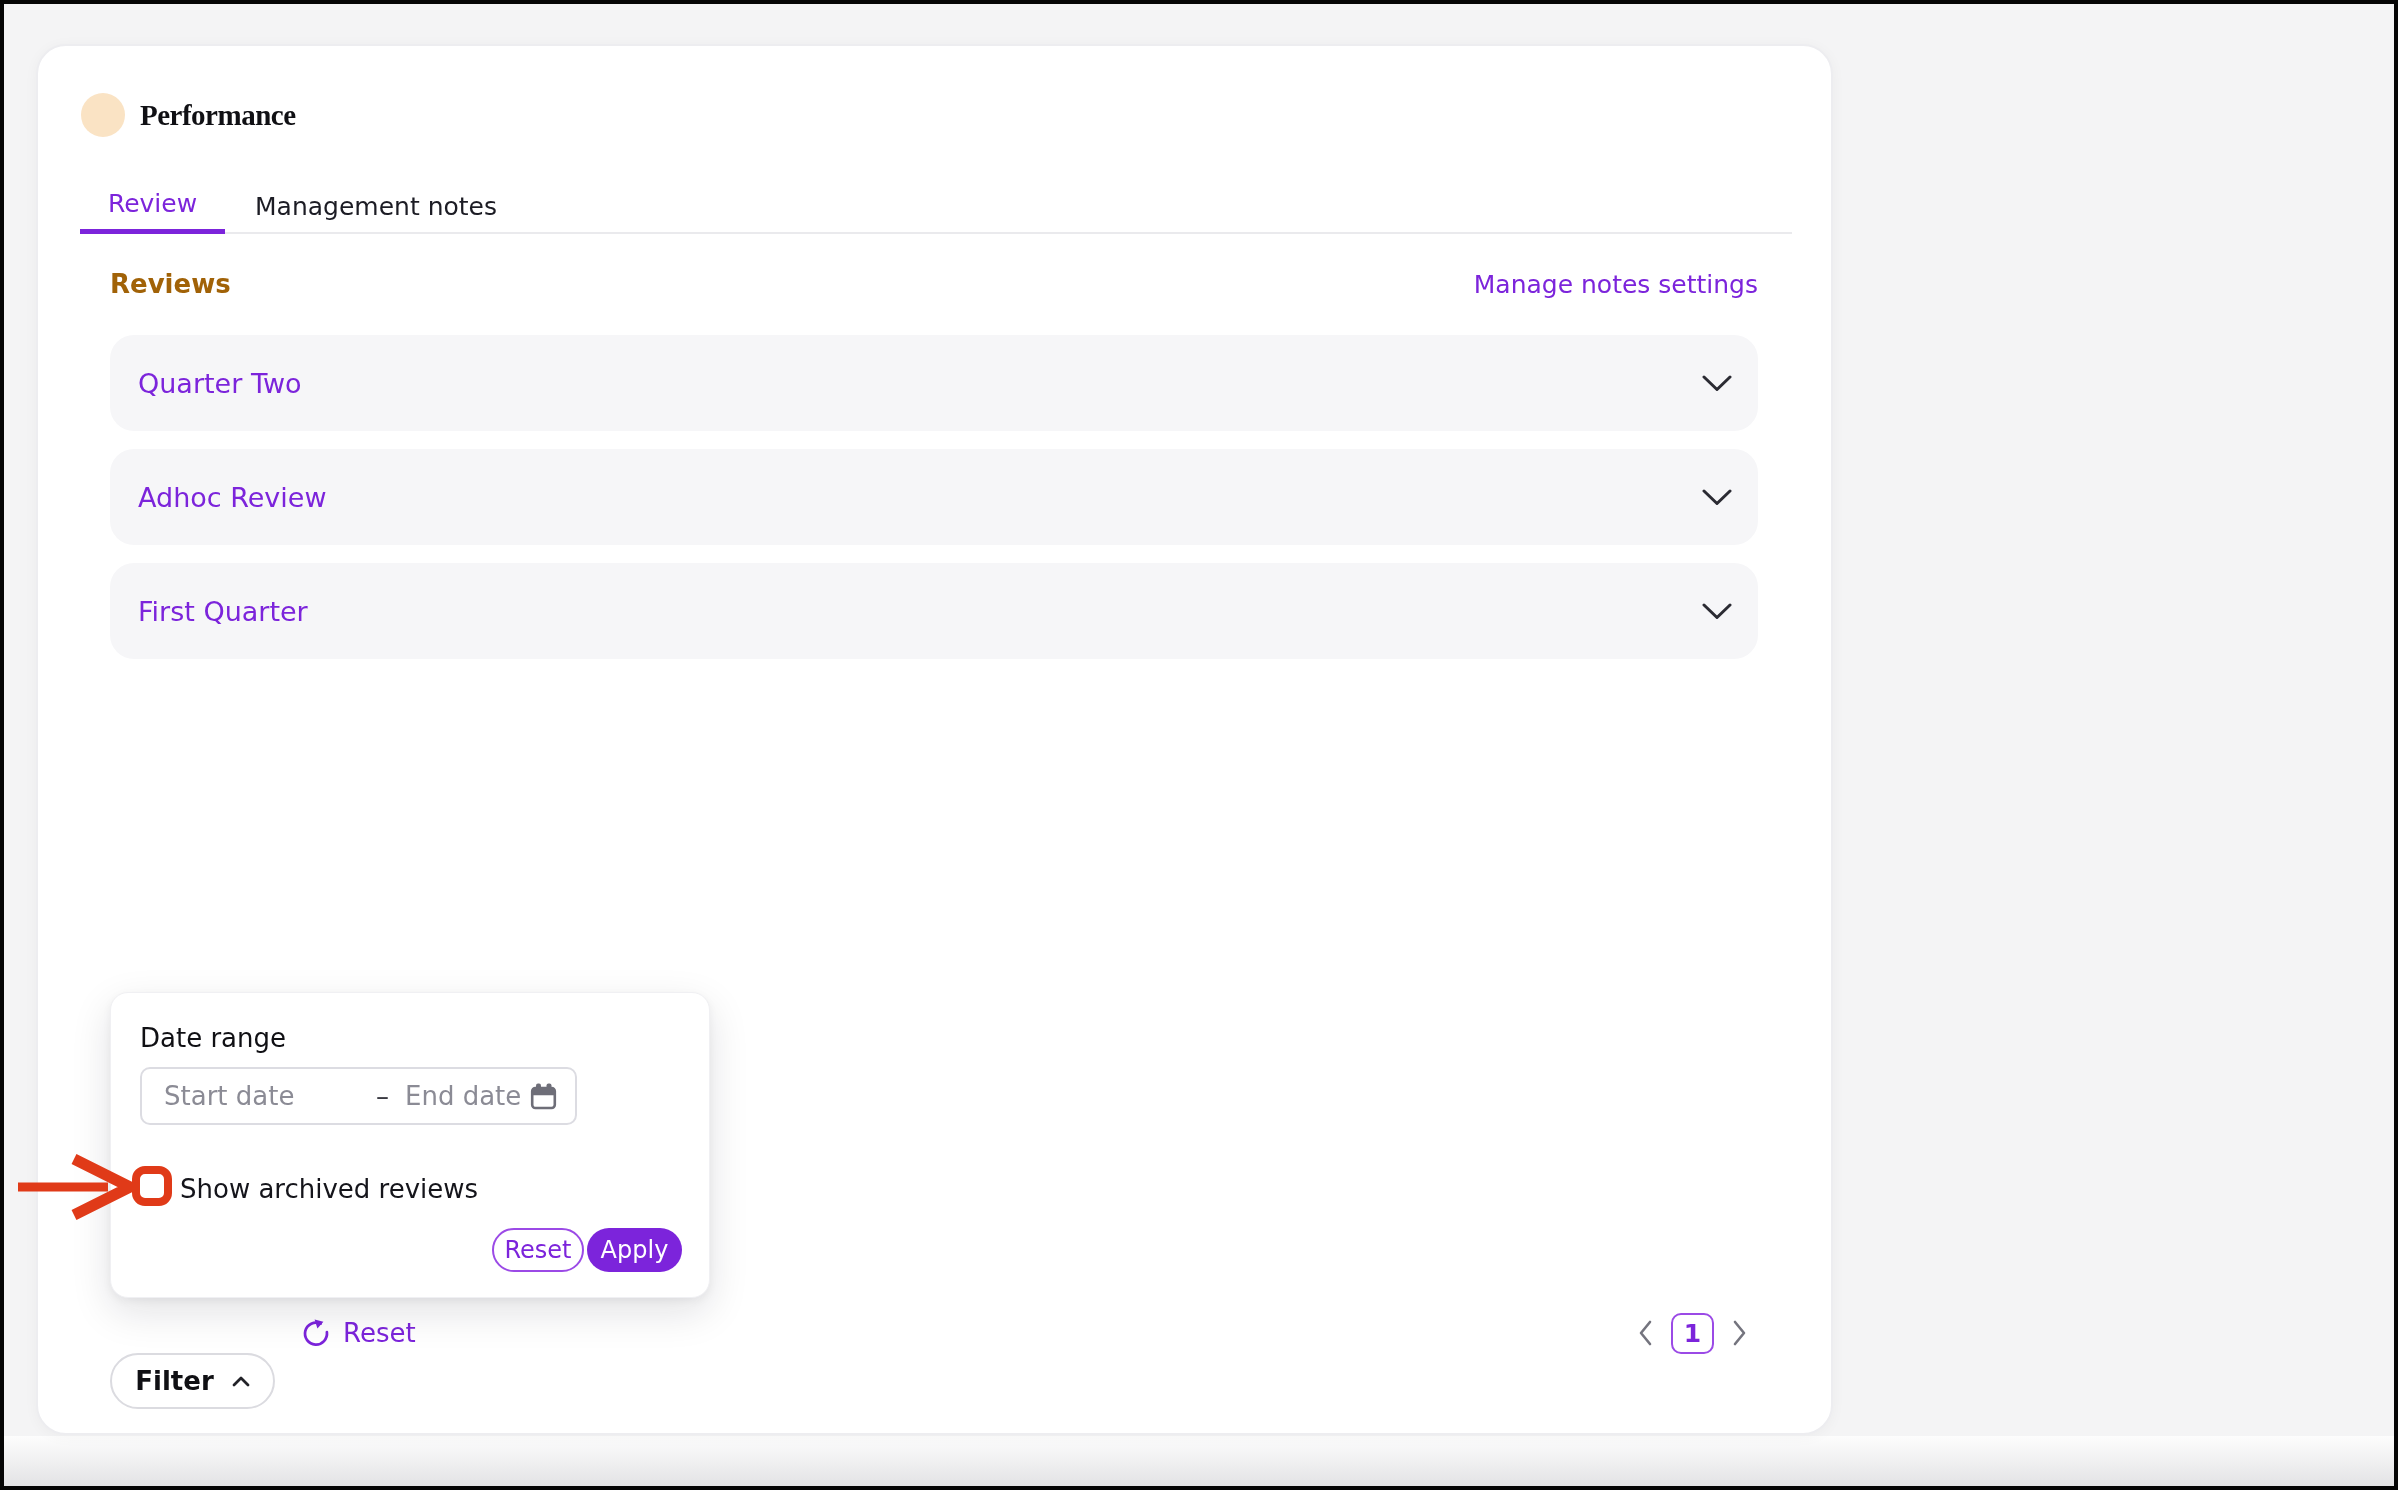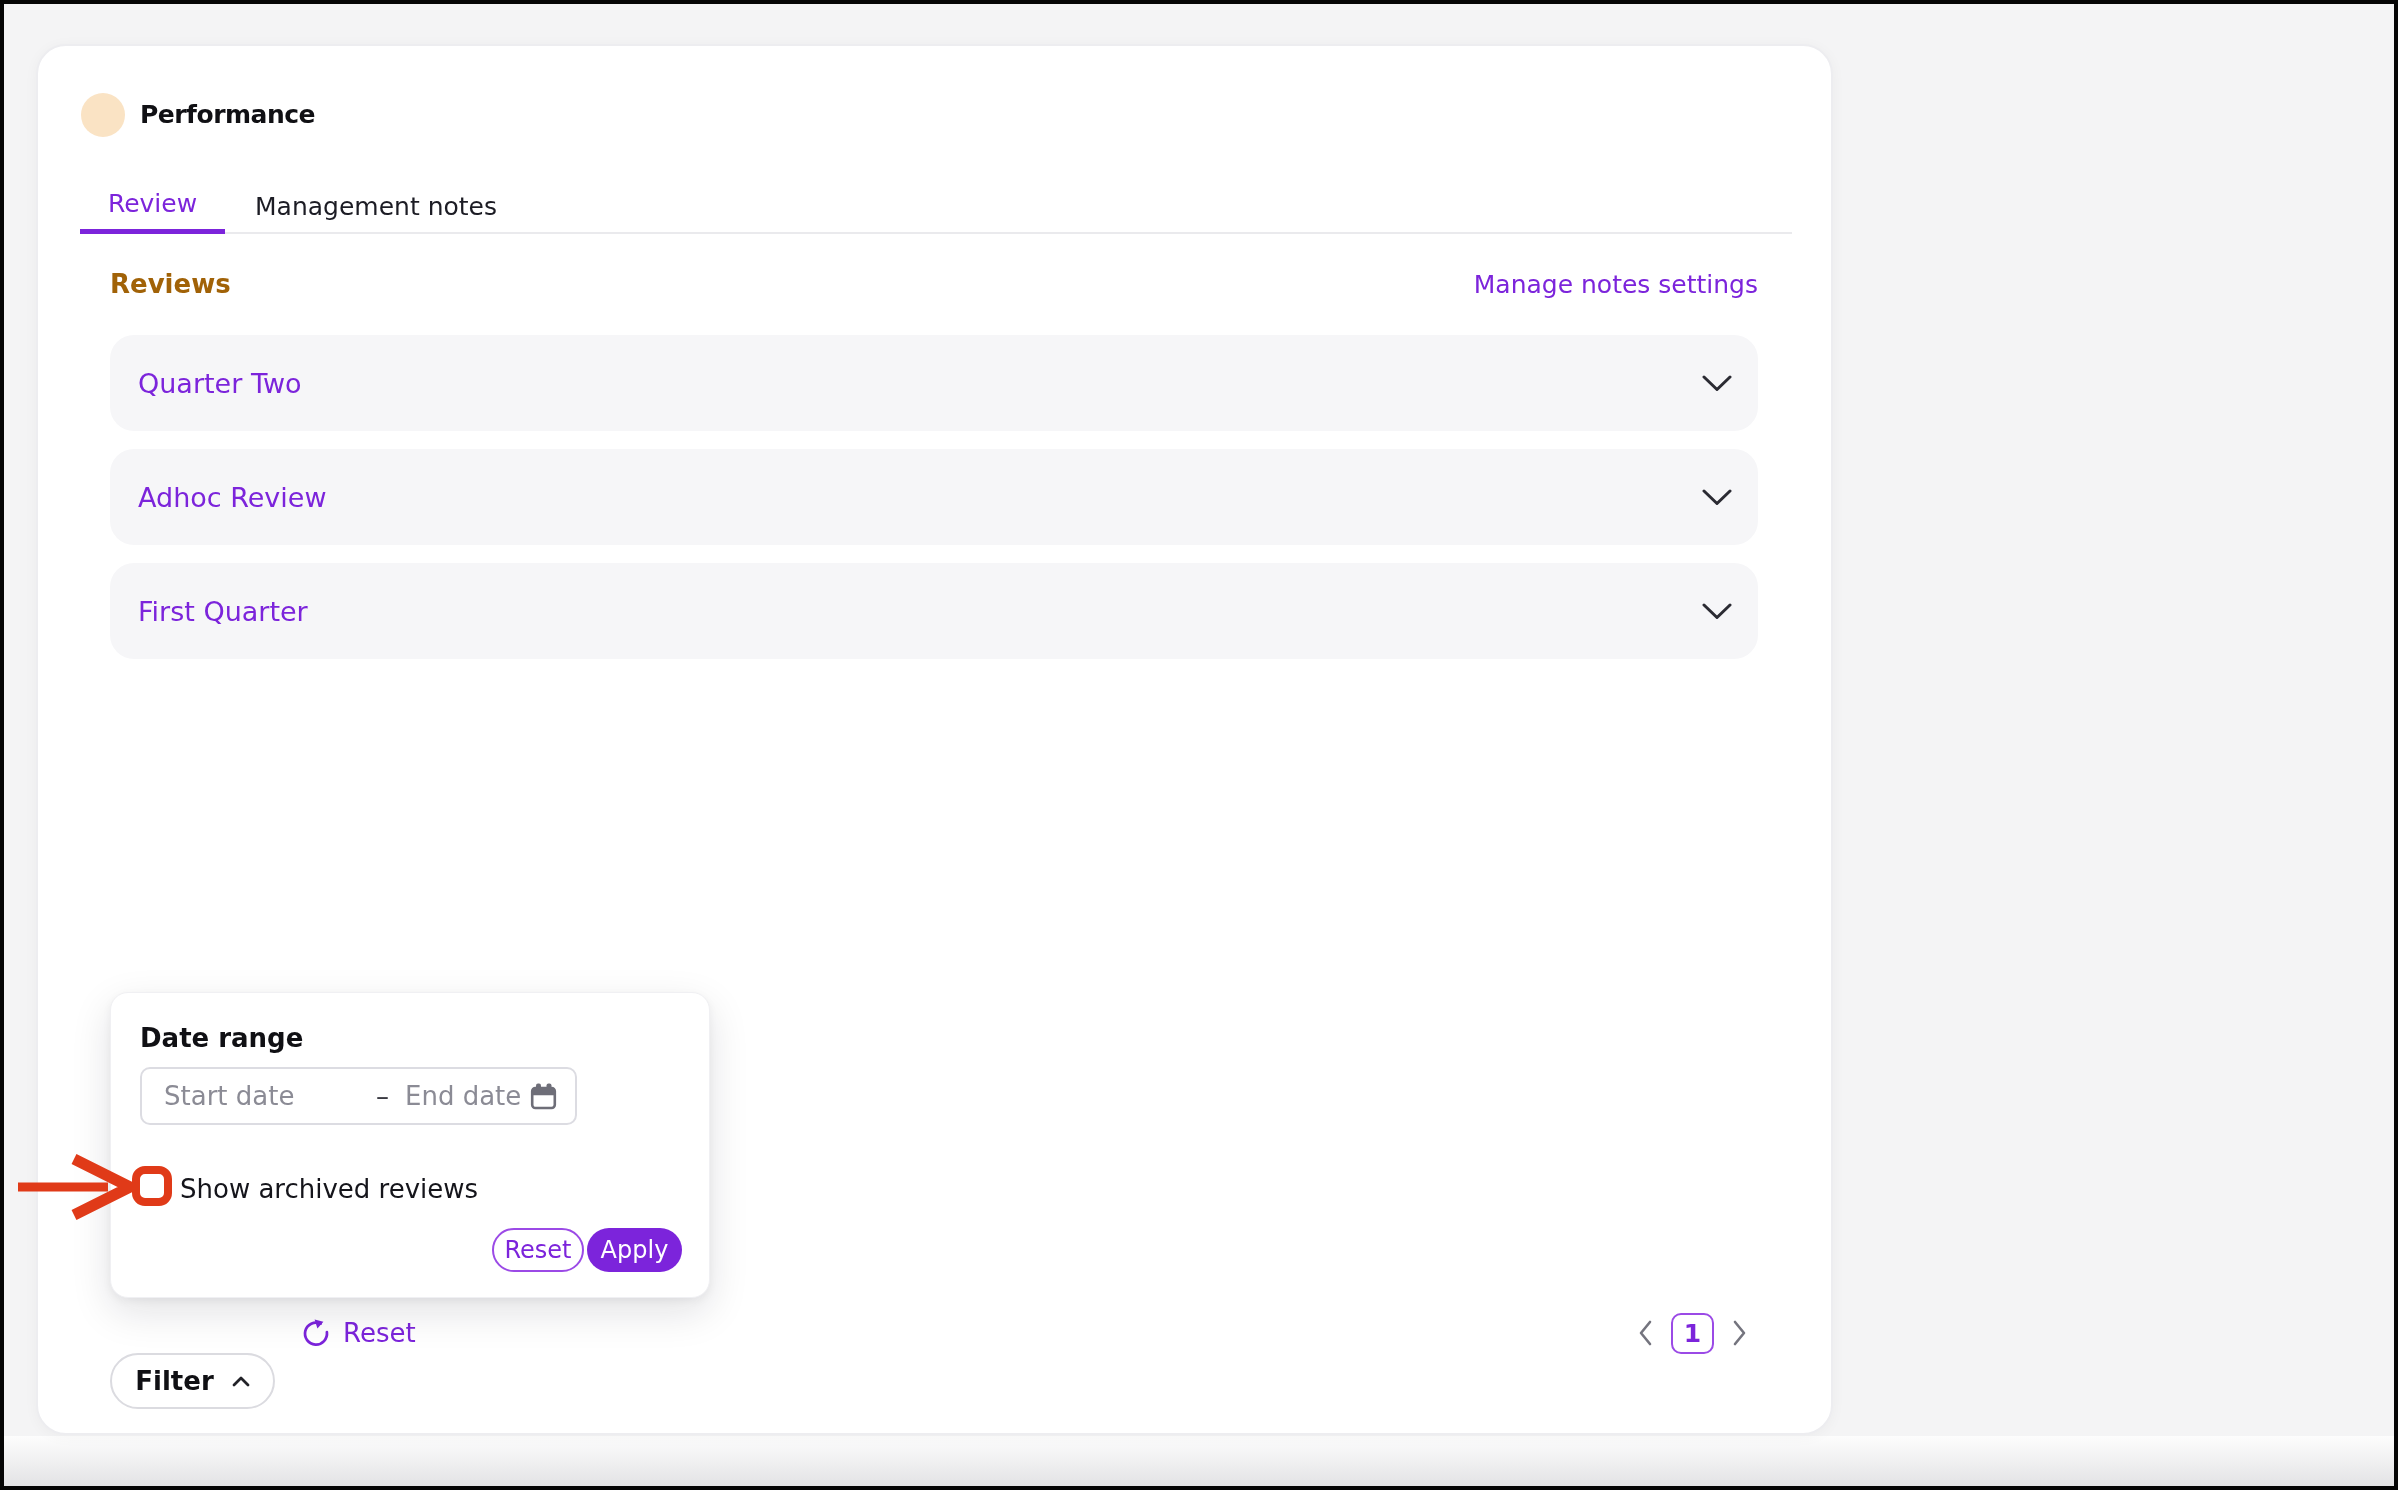--- a/index.html
+++ b/index.html
@@ -25,21 +25,21 @@
                background:linear-gradient(#fdfdfd,#e3e3e5);}
 
   .main-card{position:absolute;left:36px;top:44px;width:1797px;height:1391px;
              background:var(--card-bg);border:2px solid #EDEDF0;border-radius:30px;
              box-shadow:0 2px 14px rgba(20,20,30,0.04);}
 
   
   .avatar{position:absolute;left:43px;top:47px;width:44px;height:44px;border-radius:50%;
           background:var(--avatar);}
   .page-title{position:absolute;left:102px;top:44px;height:50px;line-height:50px;
-              font-size:25px;font-weight:bold;color:#101014;letter-spacing:-0.5px;}
+              font-size:29px;font-weight:bold;color:#101014;letter-spacing:-0.5px;font-family:Liberation Serif, serif;}
 
   
   .tab-bar{position:absolute;left:42px;top:132px;width:1712px;height:56px;display:flex;
            border-bottom:2px solid #EAEAED;}
   .tab{height:56px;display:flex;align-items:center;justify-content:center;
        font-size:25px;color:#1C1C24;cursor:pointer;}
   .tab.review{width:145px;color:var(--accent);border-bottom:5px solid var(--accent);
               margin-bottom:-2px;}
   .tab.notes{padding:0 30px;}
 
@@ -53,21 +53,21 @@
   .review-list{position:absolute;left:72px;top:289px;width:1648px;}
   .review-card{height:96px;border-radius:24px;background:var(--tile-bg);margin-bottom:18px;
                display:flex;align-items:center;padding:0 26px 0 28px;cursor:pointer;text-align:center;}
   .review-title{font-size:27px;color:var(--accent);}
   .review-card svg{margin-left:auto;}
 
   
   .filter-popup{position:absolute;left:72px;top:946px;width:600px;height:306px;
                 background:#fff;border:1px solid #F0F0F3;border-radius:18px;z-index:6;
                 box-shadow:0 14px 40px rgba(20,20,30,0.12),0 3px 8px rgba(20,20,30,0.05);}
-  .popup-heading{position:absolute;left:29px;top:26px;font-size:26px;font-weight:bold;
+  .popup-heading{position:absolute;left:29px;top:26px;font-size:26px;font-weight:normal;
                  line-height:38px;color:#101014;}
   .date-box{position:absolute;left:29px;top:74px;width:437px;height:58px;
             border:2px solid #DCDCE2;border-radius:10px;display:flex;align-items:center;
             padding:0 18px 0 22px;background:#fff;}
   .date-box input{border:none;outline:none;font-family:inherit;font-size:26px;
                   color:var(--text-dark);background:transparent;}
   .date-box input::placeholder{color:var(--text-muted);opacity:1;}
   .date-box .start{width:212px;}
   .date-box .end{flex:1;min-width:0;}
   .date-sep{font-size:26px;color:#3A3A42;margin-right:16px;}

